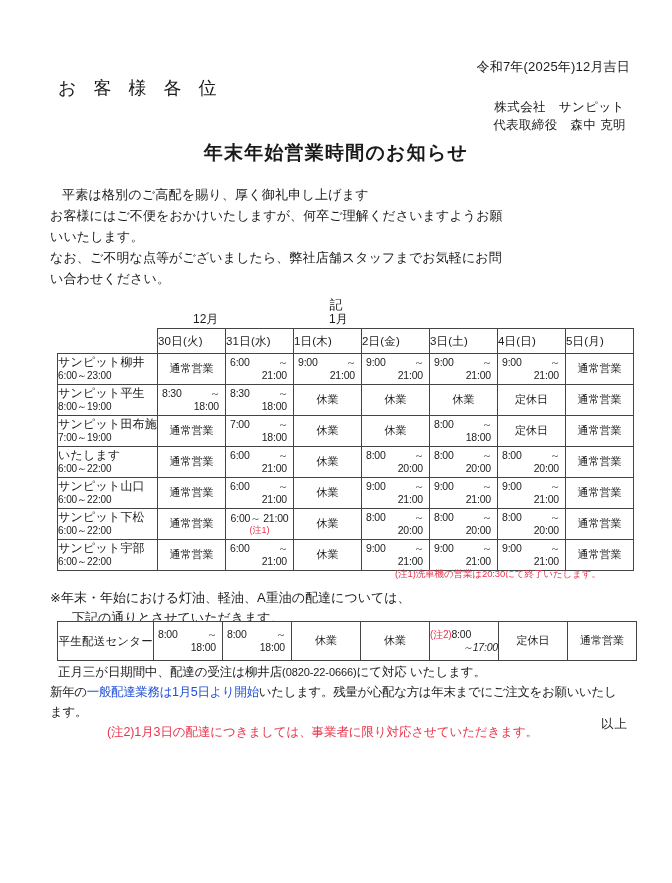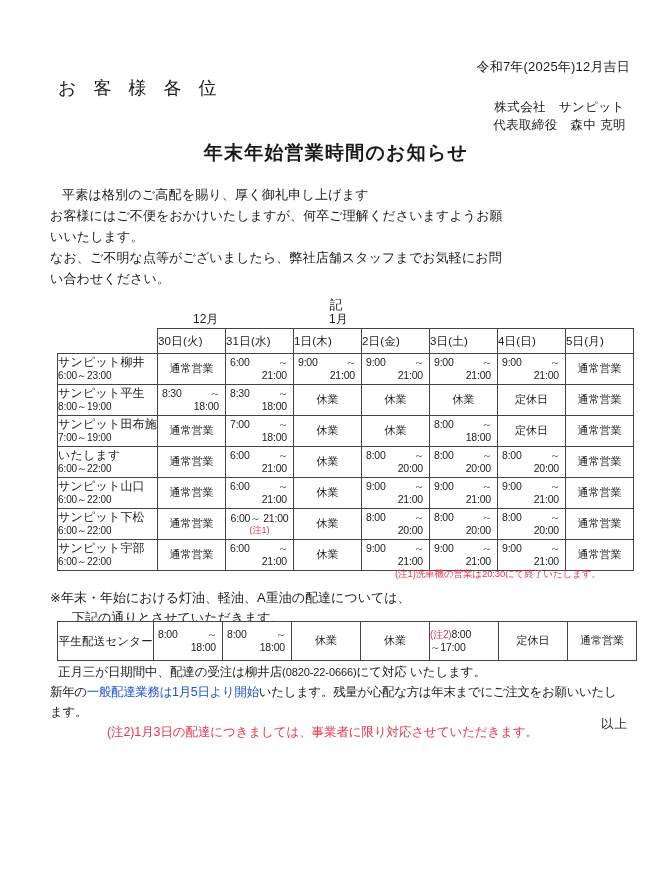--- a/index.html
+++ b/index.html
@@ -199,21 +199,21 @@
     font-size: 9px;
     text-align: center;
     line-height: 1.1;
   }
   .note-inline {
     color: #e8334a;
     font-size: 10px;
   }
   .cell-note2 { font-size: 10.5px; line-height: 1.25; letter-spacing: -0.2px; }
   .cell-note2 .l1 { display: block; text-align: left; white-space: nowrap; }
-  .cell-note2 .l2 { display: block; text-align: left; white-space: nowrap; }
+  .cell-note2 .l2 { display: block; text-align: right; white-space: nowrap; font-style: italic; }
 
   
   .footnote-red {
     position: absolute;
     left: 395px;
     top: 568px;
     font-size: 9.5px;
     color: #e8334a;
     white-space: nowrap;
     letter-spacing: -0.1px;

